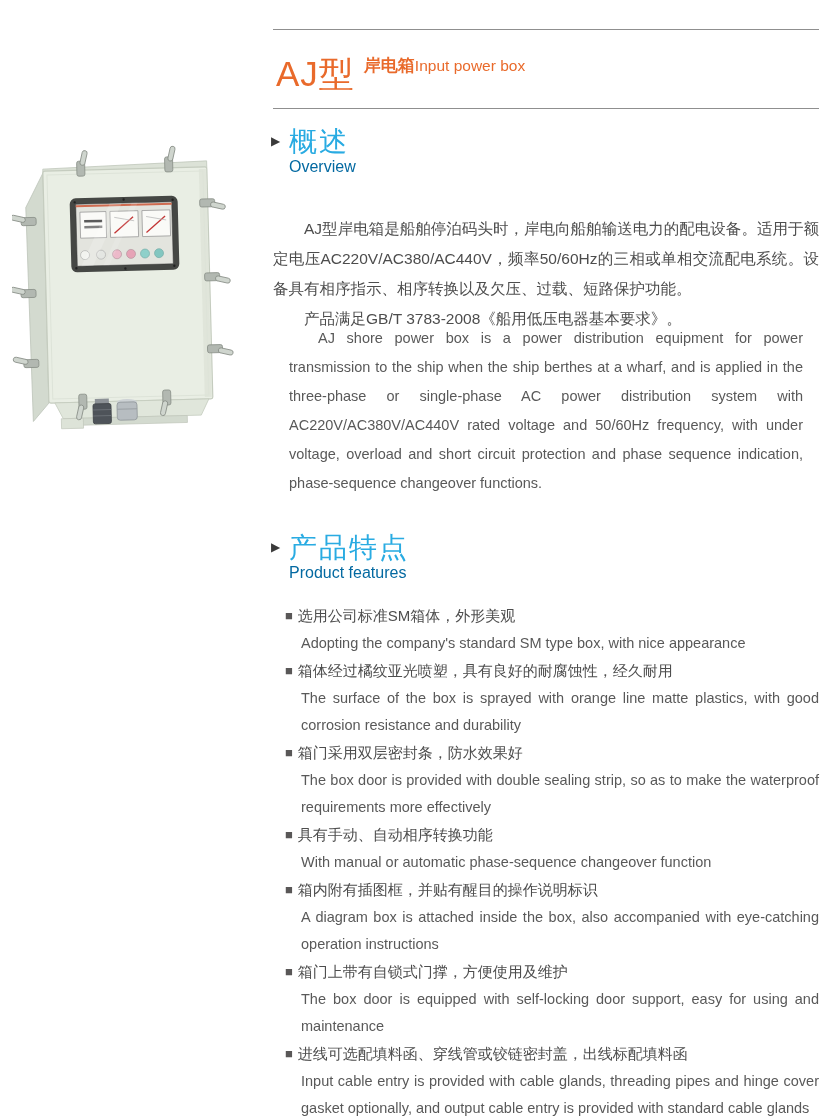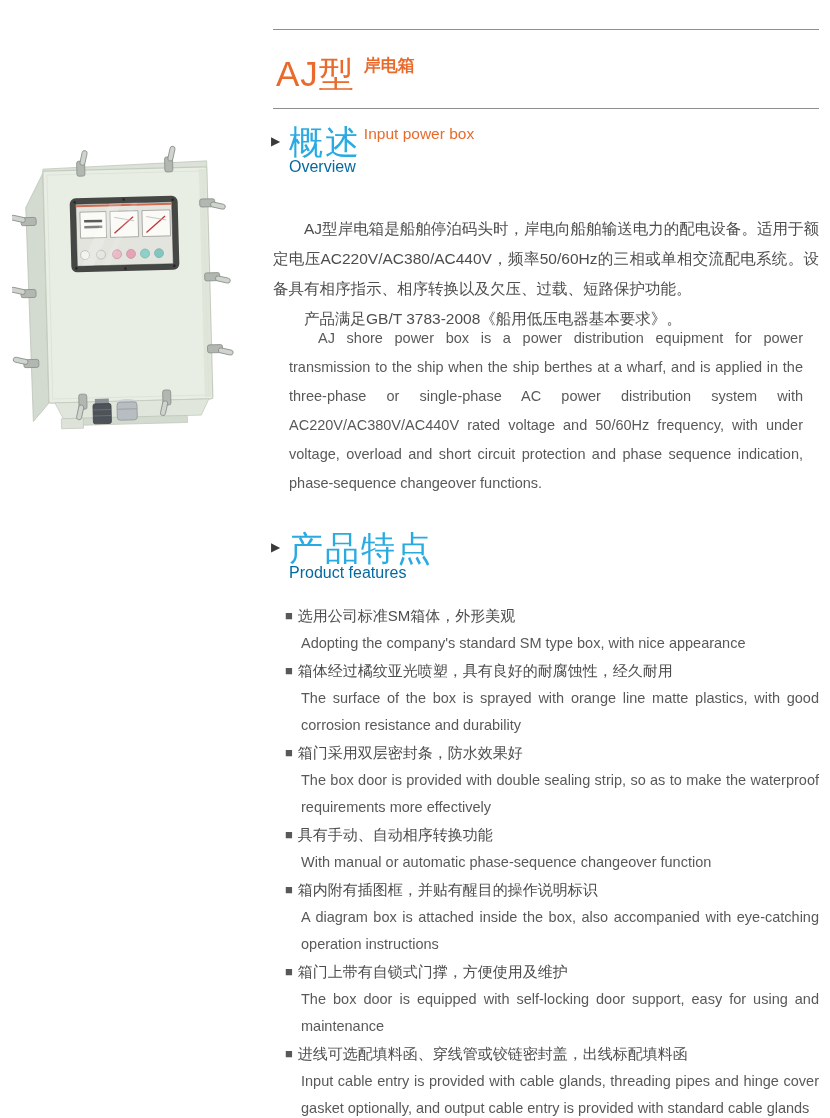--- a/index.html
+++ b/index.html
@@ -5,28 +5,28 @@
   html,body{margin:0;padding:0;background:#ffffff;}
   .page{position:relative;width:830px;height:1118px;background:#fff;overflow:hidden;
         font-family:"Liberation Sans","DejaVu Sans",sans-serif;color:#4f4f4f;}
   .rule{position:absolute;left:273px;width:546px;height:1px;background:#8f8f8f;}
   .rule-top{top:29px;}
   .rule-title{top:108px;}
 
   
   .title-block{position:absolute;left:276px;top:52px;display:flex;align-items:flex-start;}
   .model{font-size:35px;line-height:44px;color:#e96a2b;letter-spacing:1px;}
-  .name{display:flex;flex-direction:column;margin-left:9px;margin-top:4px;gap:48px;}
+  .name{display:flex;margin-left:9px;margin-top:4px;}
   .name-cn{font-size:17px;font-weight:bold;color:#e96a2b;line-height:20px;}
   .name-en{font-size:15.5px;color:#e96a2b;line-height:19px;}
 
   
   .sec-head{position:absolute;left:271px;display:flex;}
   .marker{font-size:12px;color:#3a3a3a;margin-top:7px;width:18px;}
-  .sec-cn{font-size:34px;line-height:30px;color:#29abe2;letter-spacing:2px;}
+  .sec-cn{font-size:28px;line-height:30px;color:#29abe2;letter-spacing:2px;}
   .sec-en{font-size:16px;line-height:20px;color:#0369a1;}
 
   
   .cn-body{position:absolute;left:273px;top:184px;width:546px;margin-top:30px;}
   .cn-body p{margin:0;font-size:15.5px;line-height:30px;color:#4d4d4d;
              text-align:justify;text-indent:2em;}
   .en-body{position:absolute;left:273px;top:308px;width:546px;}
   .en-body p{margin:16px;font-size:14.5px;line-height:29px;color:#595959;
              text-align:justify;text-indent:2em;}
 

